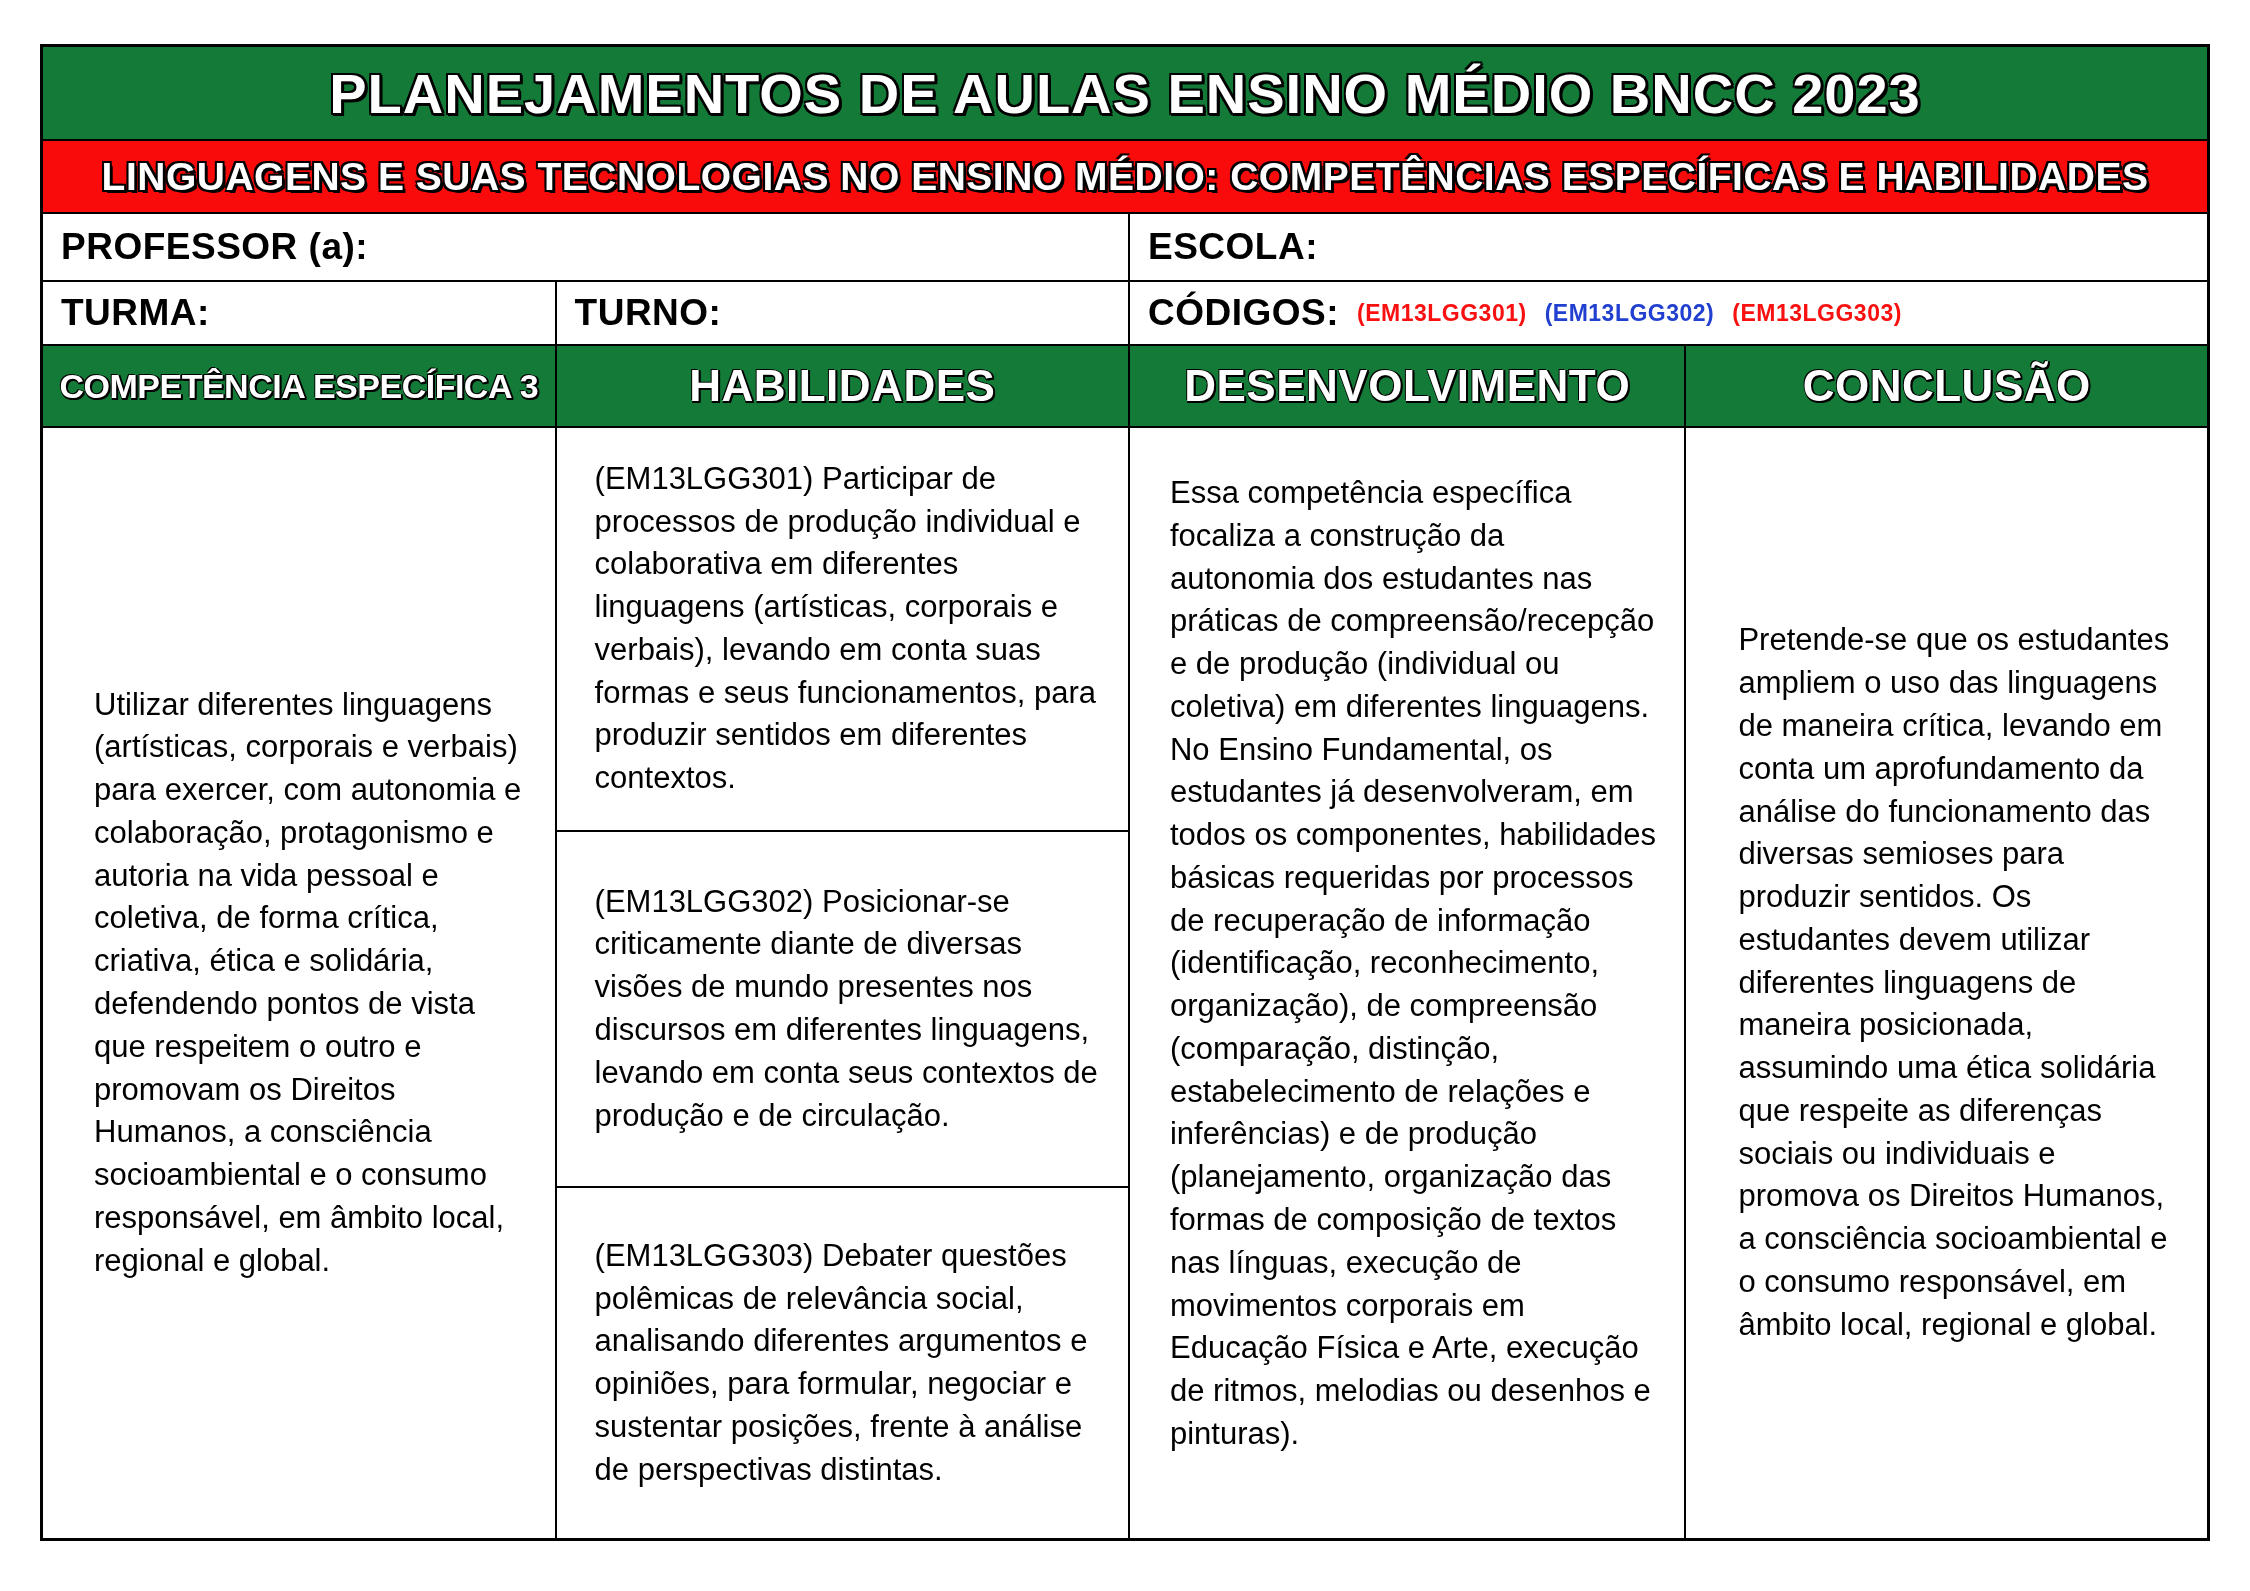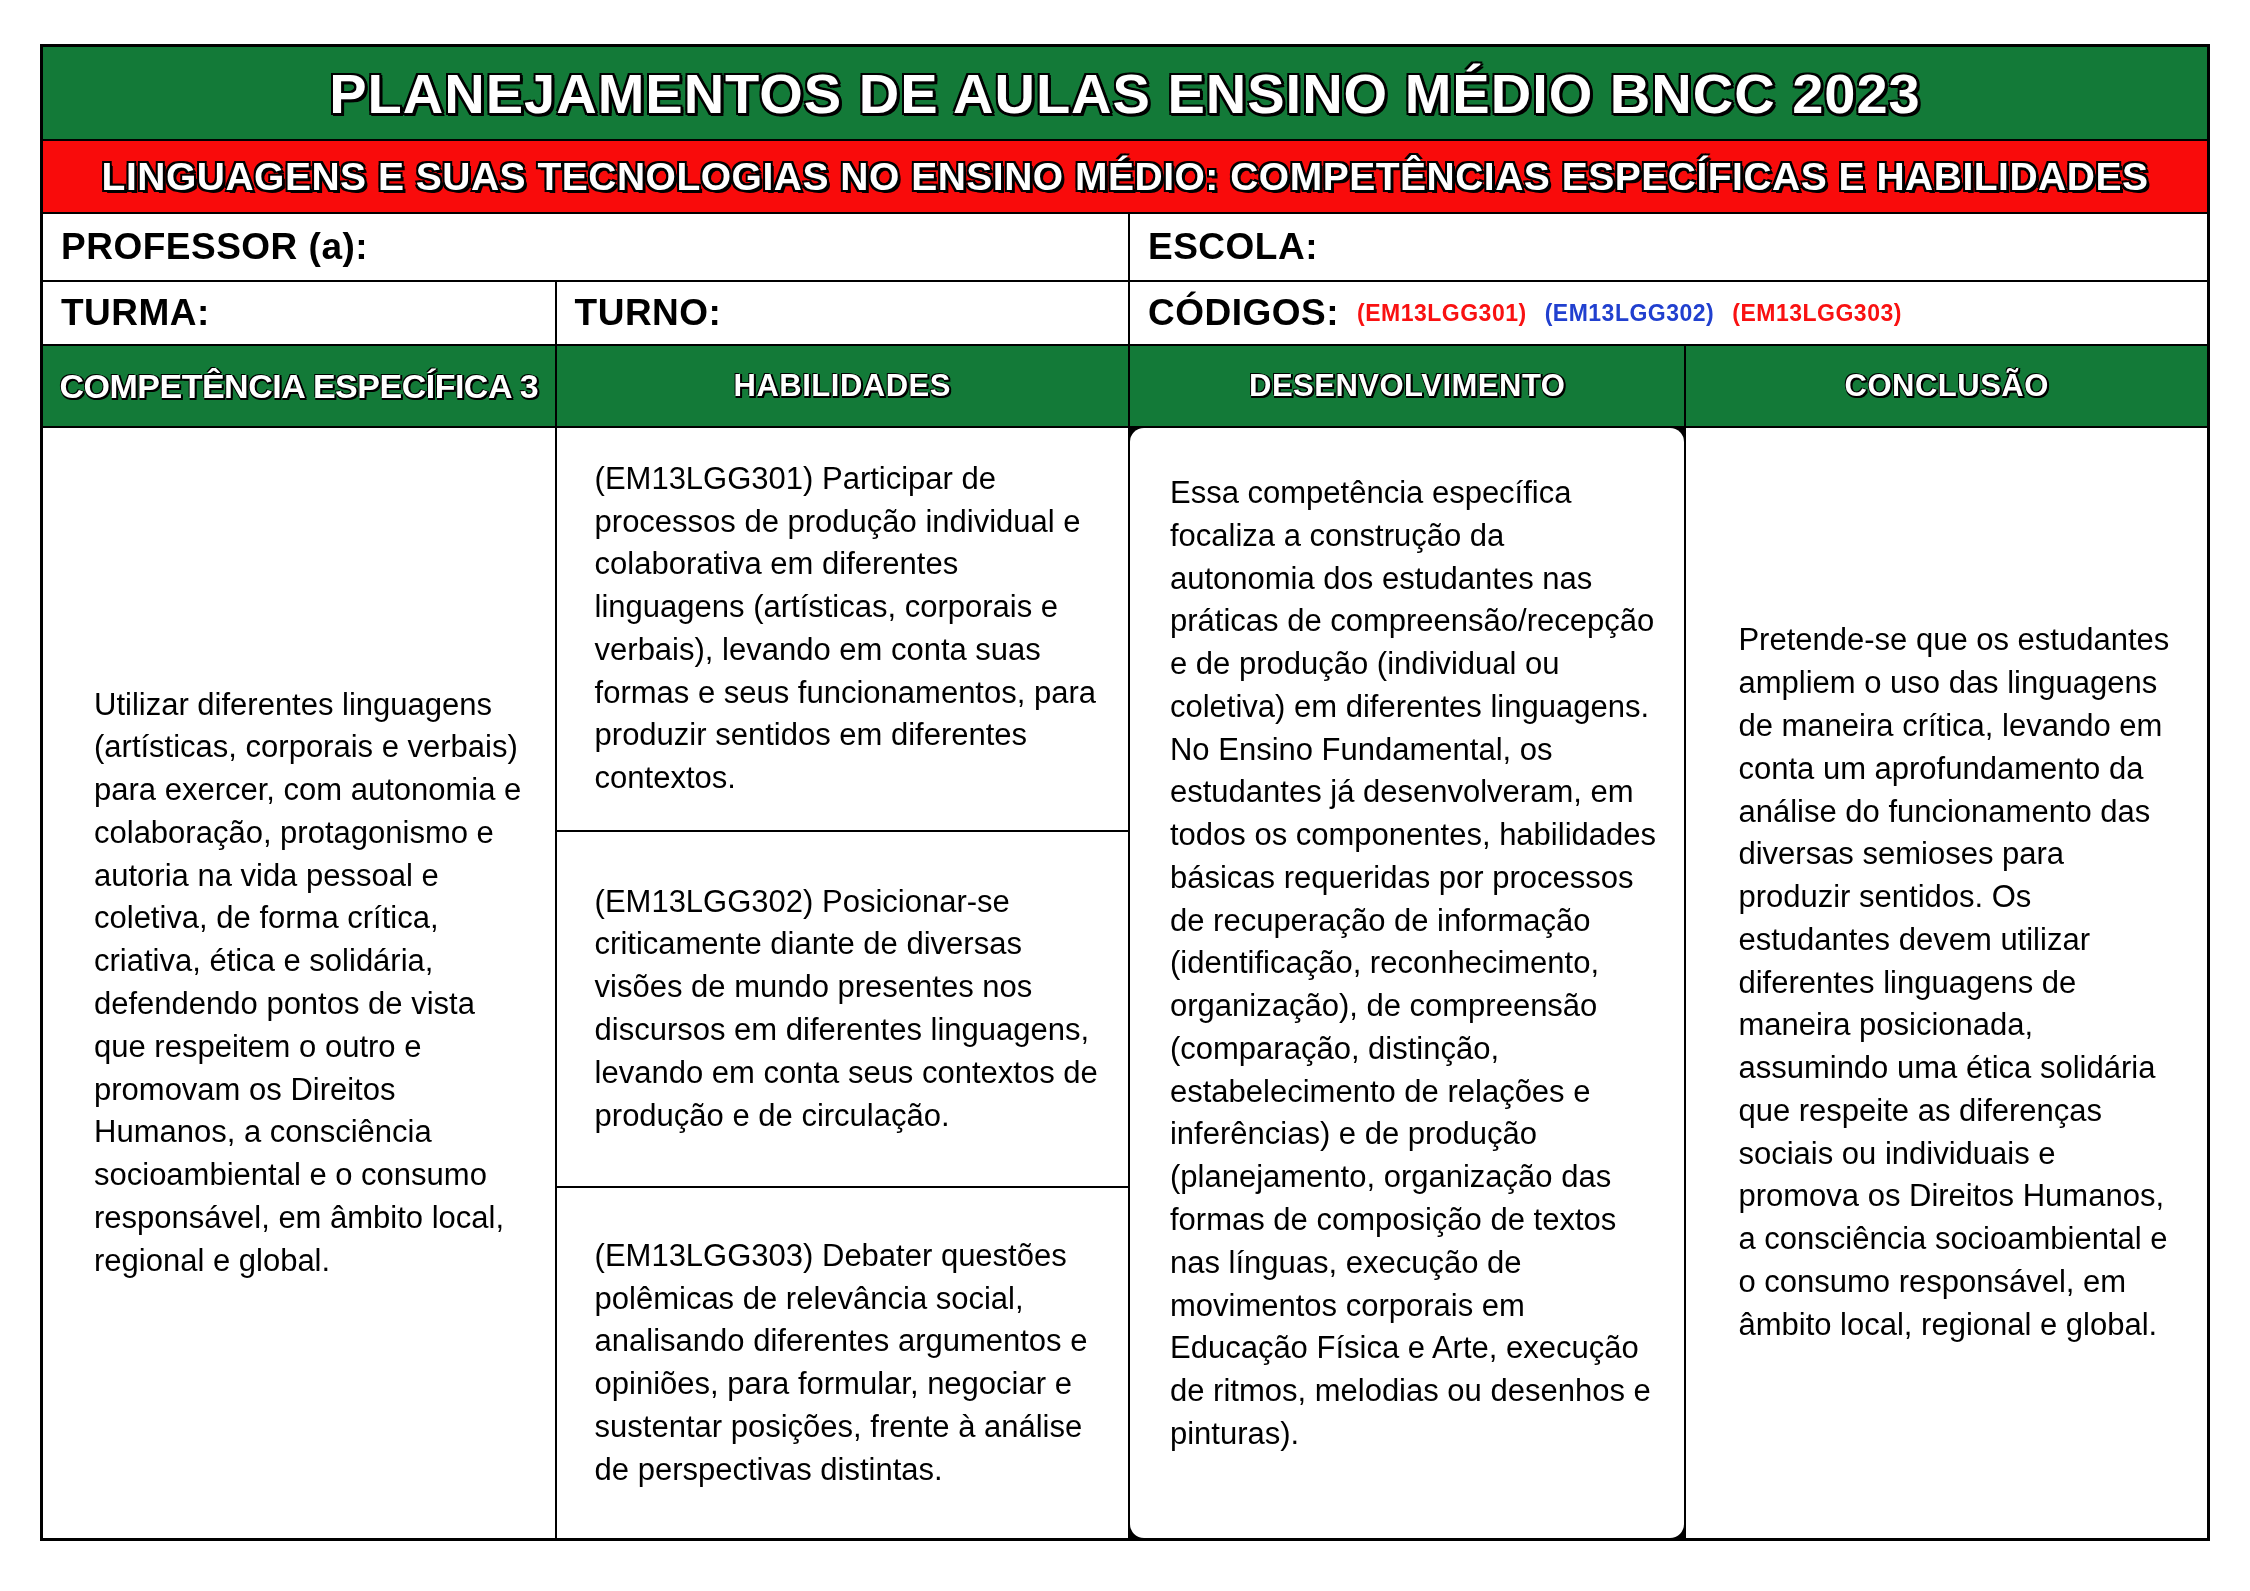--- a/index.html
+++ b/index.html
@@ -39,35 +39,35 @@
   .subtitle{
     color:#fff;font-size:39px;font-weight:bold;letter-spacing:0.5px;
     text-shadow:-2px -2px 0 #000,2px -2px 0 #000,-2px 2px 0 #000,2px 2px 0 #000,3px 3px 0 #000;
     white-space:nowrap;
   }
   .label-cell{padding-left:18px;font-size:37px;font-weight:bold;letter-spacing:0.5px;}
   .codes-cell{gap:18px;}
   .code{font-size:23px;font-weight:bold;white-space:nowrap;}
   .col-head{
     background:var(--green);justify-content:center;
-    color:#fff;font-size:31px;font-weight:bold;letter-spacing:0.5px;
+    color:#fff;font-size:44px;font-weight:bold;letter-spacing:0.5px;
     text-shadow:-1px -1px 0 #000,2px 2px 0 #000,2px 0 0 #000,0 2px 0 #000;
     text-align:center;white-space:nowrap;
   }
   .col-head.tight{font-size:34px;letter-spacing:-0.5px;}
   .body-text{font-size:31px;line-height:1.38;color:#000;}
   .cell-competencia{padding:0 28px 0 51px;}
   .cell-conclusao{padding:0 28px 0 52px;}
   .hab-stack{
     display:grid;grid-template-rows:402fr 355fr 350fr;gap:2px;
     background:var(--border);
     border-radius:28px;
   }
   .hab-cell{background:var(--white);display:flex;align-items:center;padding:0 28px 0 38px;}
-  .cell-desenvolvimento{align-items:flex-start;padding:44px 28px 20px 40px;border-radius:14px;}
+  .cell-desenvolvimento{align-items:flex-start;padding:44px 28px 20px 40px;}
   .preline{white-space:pre-line;}
 </style>
 </head>
 <body>
 
 <div class="sheet">
 
   <div class="cell span-all banner-green">
     <div class="title">PLANEJAMENTOS DE AULAS ENSINO MÉDIO BNCC 2023</div>
   </div>

